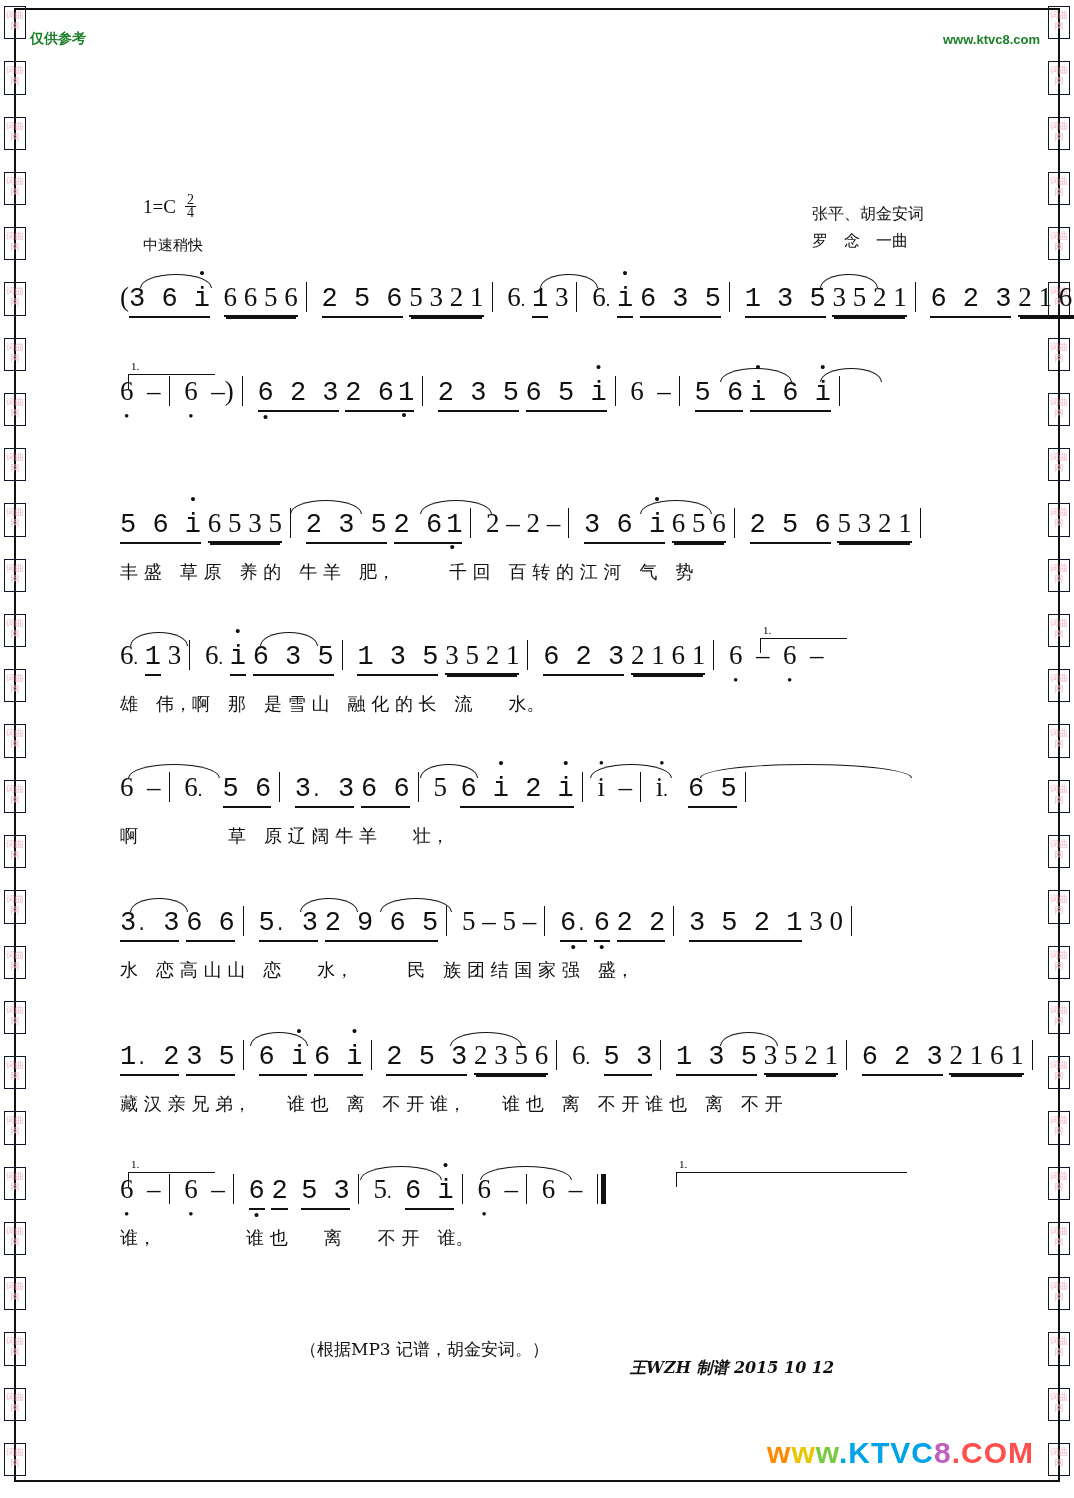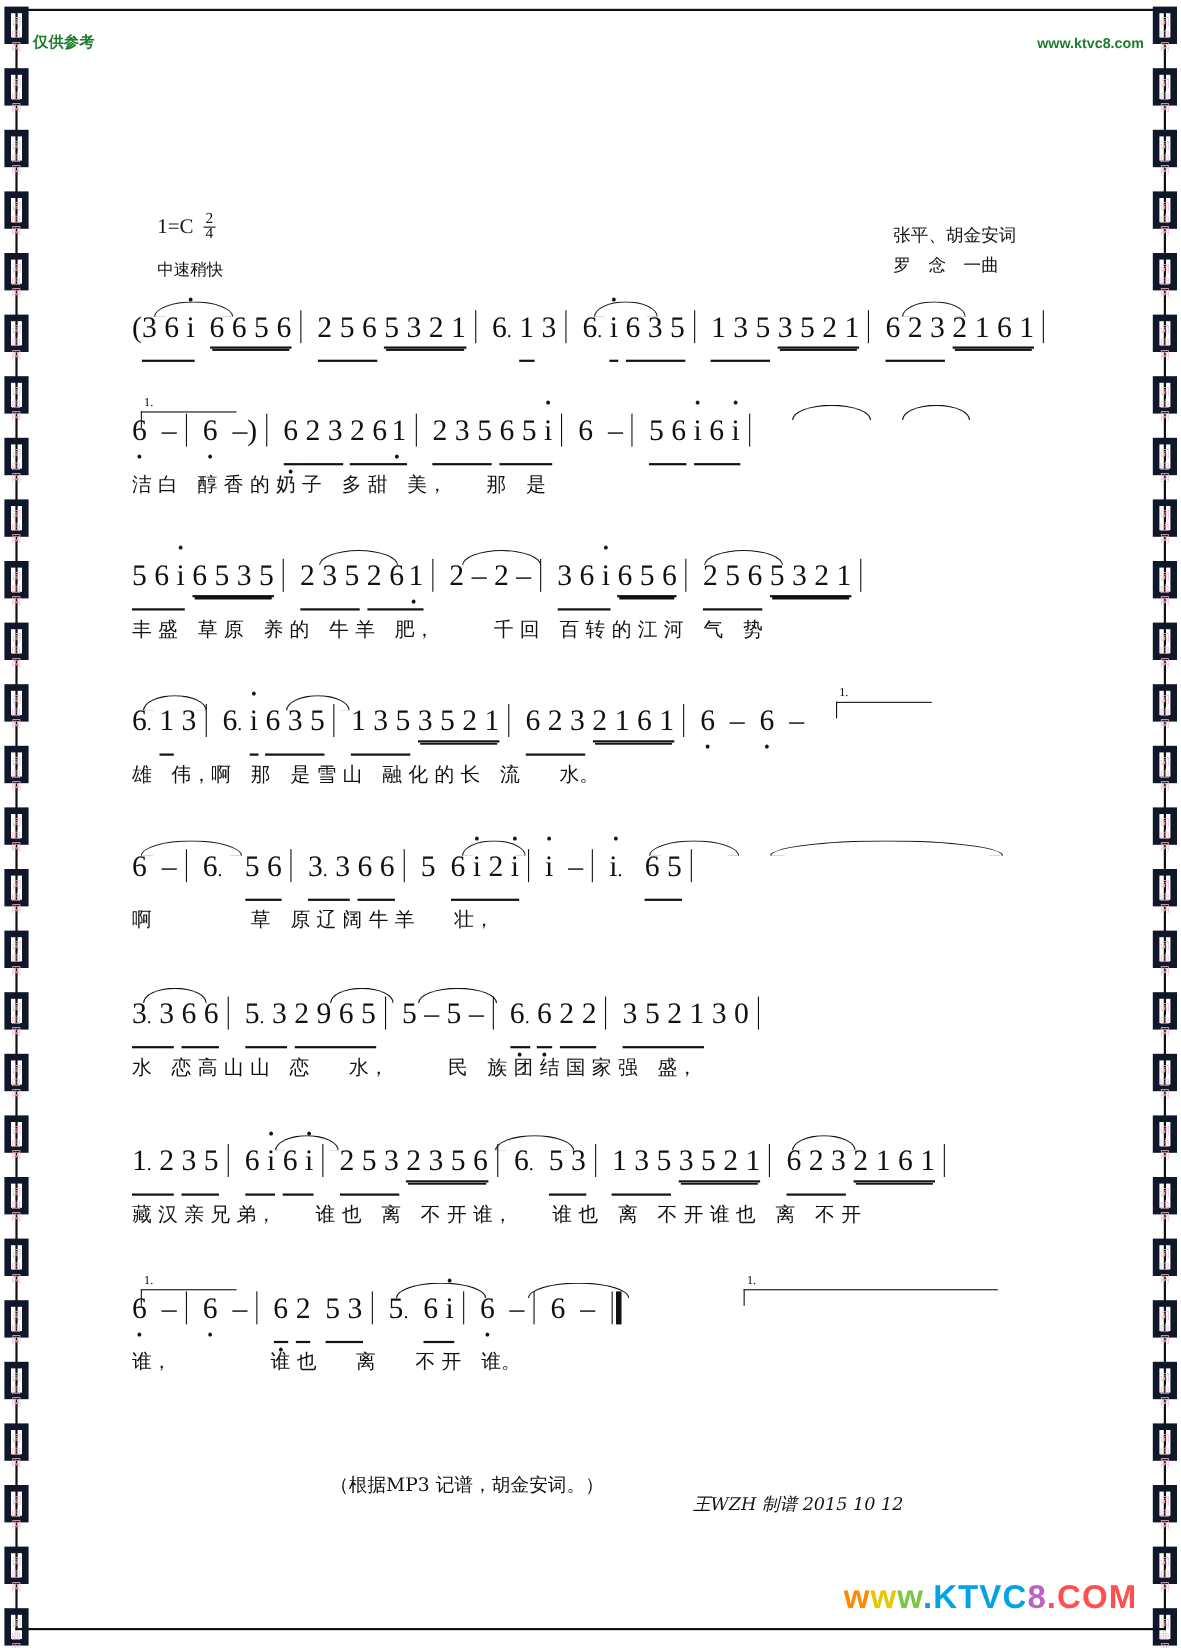--- a/index.html
+++ b/index.html
@@ -19,21 +19,21 @@
   
   .wm-col{
     position:absolute;top:0;width:26px;height:1498px;
     display:flex;flex-direction:column;align-items:center;
     padding-top:6px;box-sizing:border-box;
   }
   .wm-col.left{left:2px;}
   .wm-col.right{right:2px;}
   .wm-cell{
     width:22px;height:34px;margin-bottom:22px;
-    border:6px solid #0f172a;
+    border:1px solid #0f172a;
     color:#f0b9c8;font-size:9px;line-height:11px;
     text-align:center;padding-top:3px;box-sizing:border-box;
     font-family:"Liberation Sans", sans-serif;
   }
   
   #hdr-left{
     position:absolute;left:30px;top:30px;
     font-size:14px;color:#1b7f2a;font-weight:bold;
     font-family:"Liberation Sans", sans-serif;
   }
@@ -84,21 +84,21 @@
     white-space:nowrap;
     letter-spacing:0px;
   }
   .notes span.n{display:inline-block;position:relative;}
   .lyr{
     position:relative;height:30px;margin-top:4px;
     font-family:"DejaVu Serif", serif;
     font-size:18px;color:#111;white-space:nowrap;
   }
   
-  .b1{border-bottom:2px solid #111;padding-bottom:14px;}
+  .b1{border-bottom:2px solid #111;padding-bottom:2px;font-family:Liberation Mono, monospace;}
   .b2{border-bottom:2px solid #111;padding-bottom:2px;box-shadow:0 4px 0 -2px #111;}
   
   .dotup::before{
     content:"•";position:absolute;left:50%;top:-13px;transform:translateX(-50%);
     font-size:15px;line-height:8px;
   }
   .dotdn::after{
     content:"•";position:absolute;left:50%;bottom:-13px;transform:translateX(-50%);
     font-size:15px;line-height:8px;
   }
@@ -123,21 +123,21 @@
   }
   
   #note{
     position:absolute;left:300px;top:1338px;
     font-size:17px;color:#111;font-family:"DejaVu Serif", serif;
   }
   #sig{
     position:absolute;left:630px;top:1358px;
     font-size:16px;color:#111;
     font-family:"DejaVu Serif", serif;
-    font-style:italic;font-weight:normal;
+    font-style:italic;font-weight:bold;
   }
   #bigwm{
     position:absolute;right:40px;bottom:28px;
     font-size:30px;font-weight:bold;letter-spacing:1px;
     font-family:"Liberation Sans", sans-serif;
   }
   #bigwm span:nth-child(1){color:#ff8a00;}
   #bigwm span:nth-child(2){color:#e8c600;}
   #bigwm span:nth-child(3){color:#7ac943;}
   #bigwm span:nth-child(4){color:#00a2e8;margin-top:41px;}
@@ -248,21 +248,20 @@
 
   <div class="system" id="sys2" style="top:376px;">
     <div class="notes">
       <span class="n dotdn">6</span>&nbsp;&nbsp;<span class="n">–</span><span class="bar"></span>
       <span class="n dotdn">6</span>&nbsp;&nbsp;<span class="n">–)</span><span class="bar"></span>
       <span class="n b1 dotdn">6</span><span class="n b1">&nbsp;2 3</span>&nbsp;<span class="n b1">2 6<span class="n dotdn" style="padding-left:4px">1</span></span><span class="bar"></span>
       <span class="n b1">2 3 5</span>&nbsp;<span class="n b1">6 5 <span class="dotup n">i</span></span><span class="bar"></span>
       <span class="n">6</span>&nbsp;&nbsp;<span class="n">–</span><span class="bar"></span>
       <span class="n b1">5 6</span>&nbsp;<span class="n b1"><span class="dotup n">i</span> 6 <span class="dotup n">i</span></span><span class="bar"></span>
     </div>
-    <div class="lyr">洁 白　醇 香 的 奶 子　多 甜　美，　　那　是</div>
     <div class="ending" style="left:8px;top:-2px;width:86px;">
         <em>1.</em>
       </div>
     <div class="slur" style="left:600px;top:-8px;width:70px;"></div>
     <div class="slur" style="left:700px;top:-8px;width:60px;"></div>
   </div>
 
   <div class="system" id="sys3" style="top:508px;">
     <div class="notes">
       <span class="n b1">5 6 <span class="dotup n">i</span></span>&nbsp;<span class="n b2">6 5 3 5</span><span class="bar"></span>

